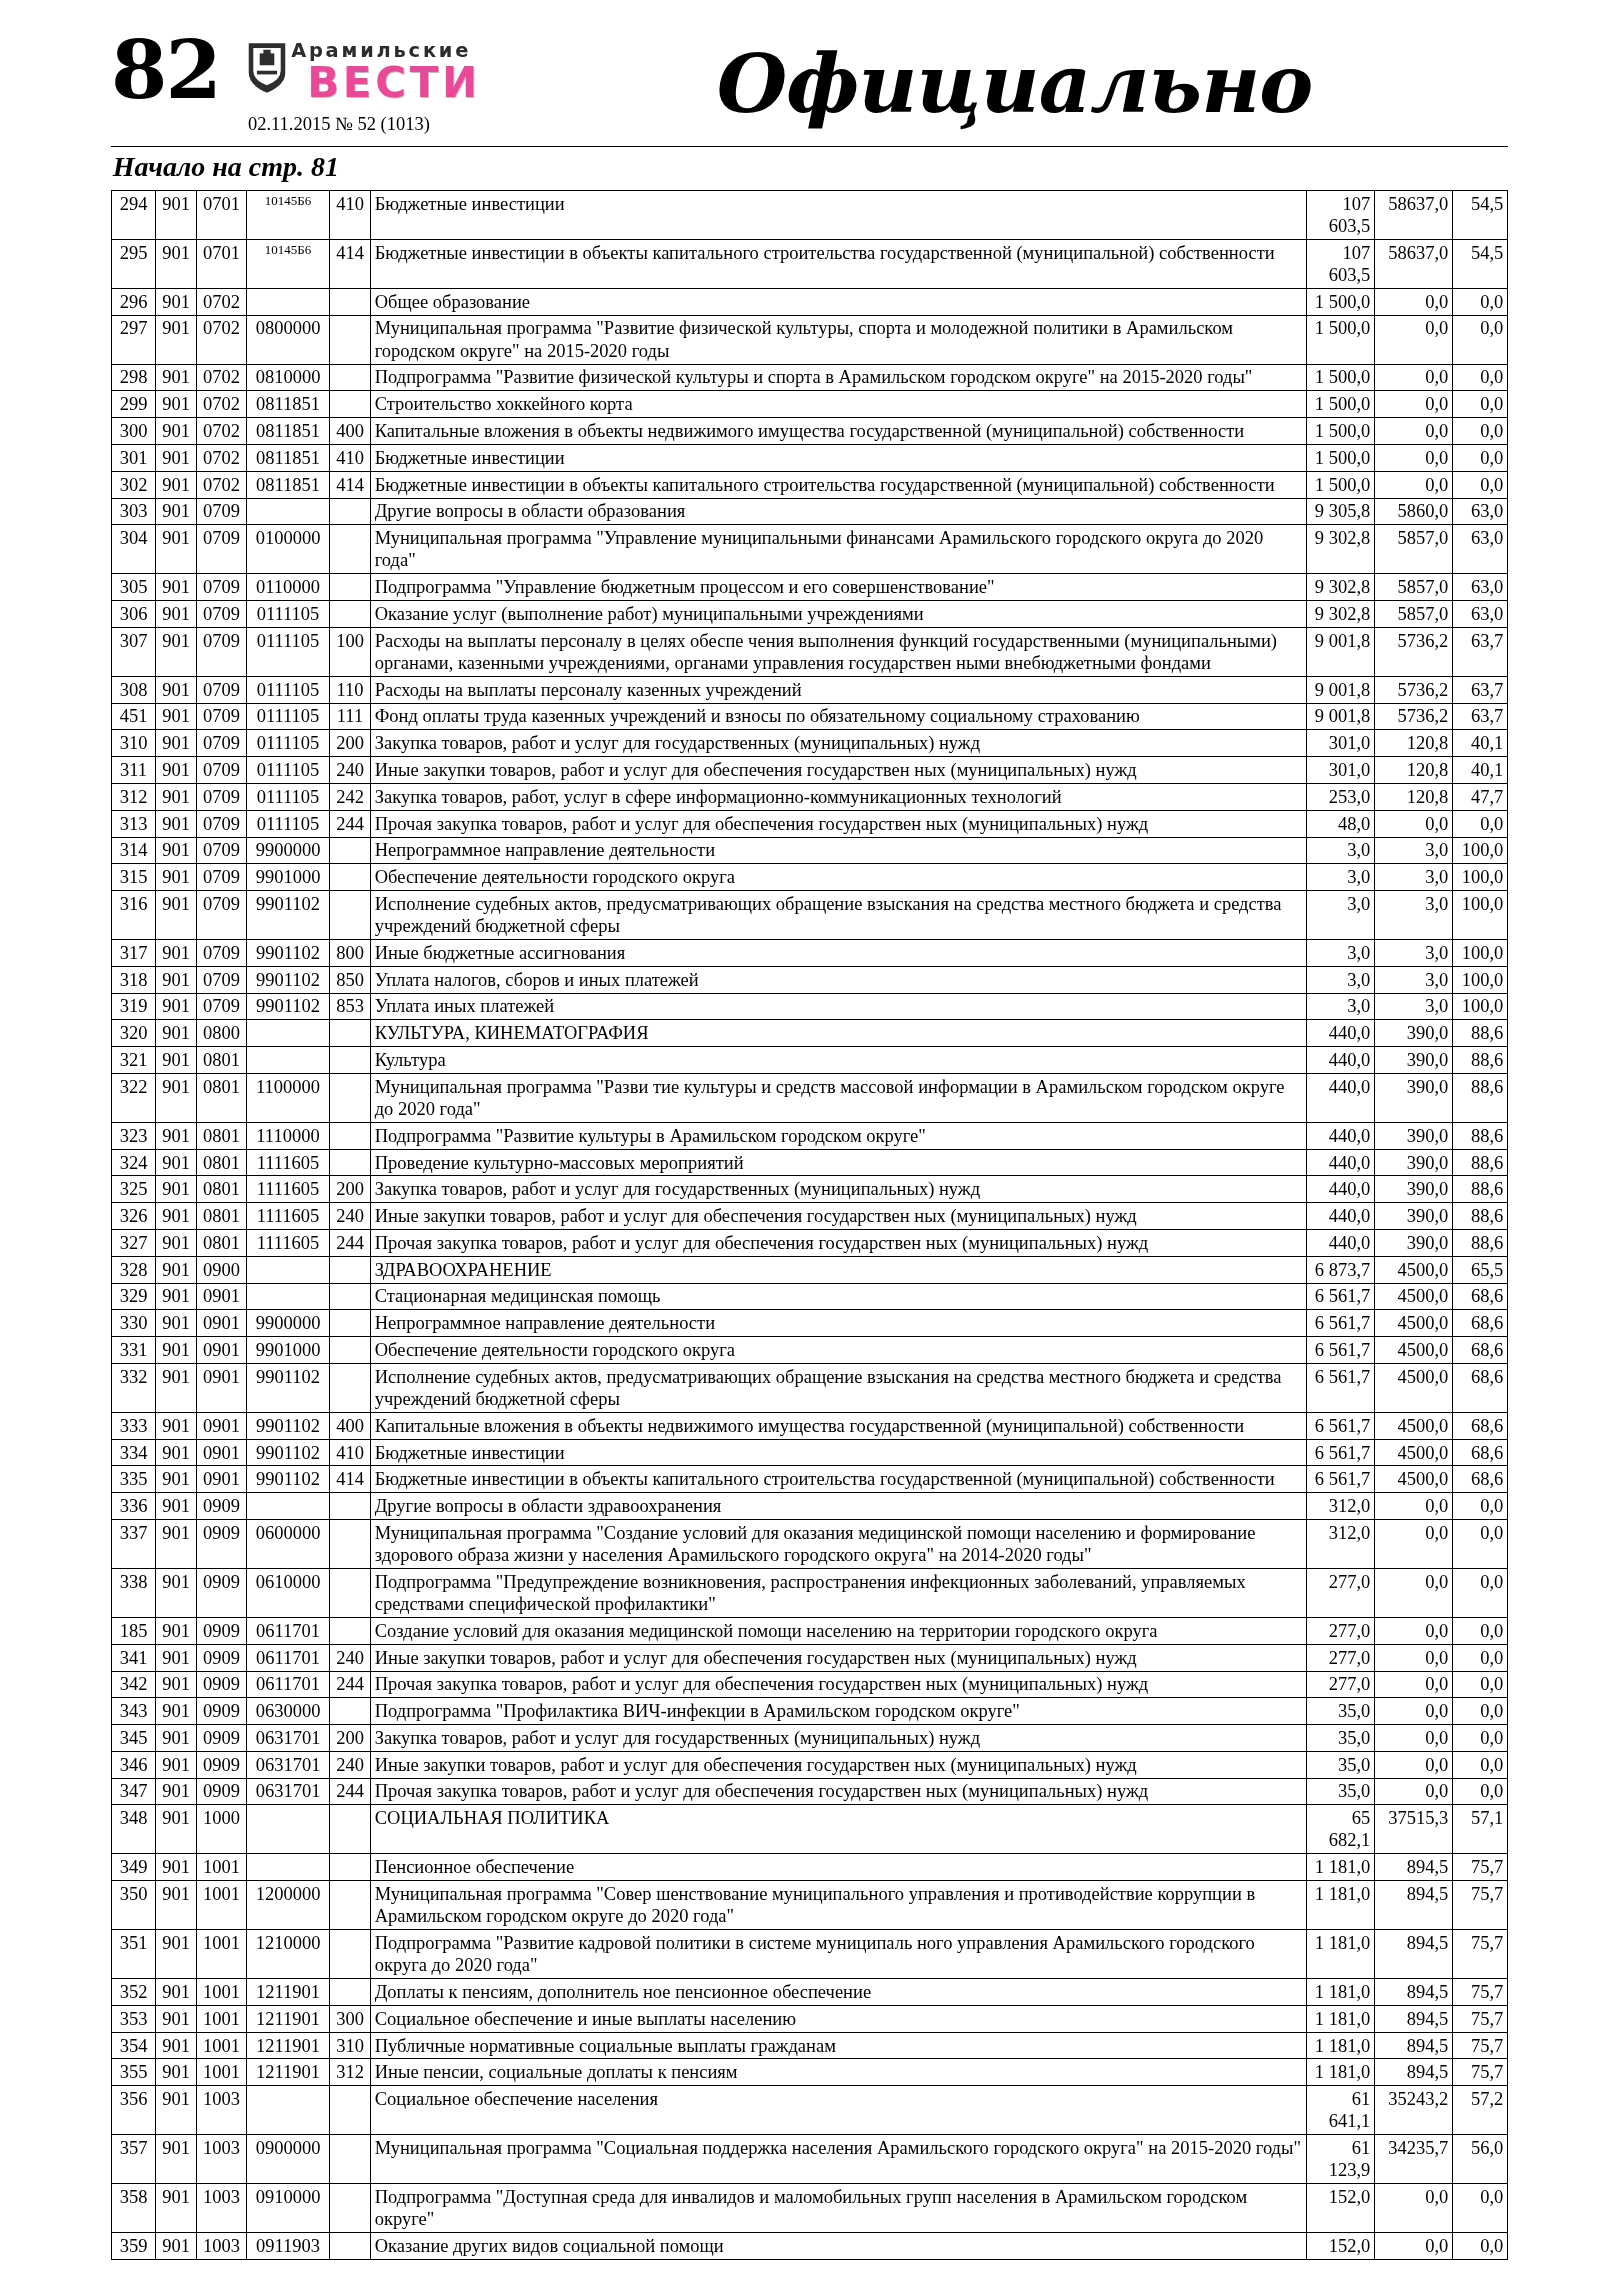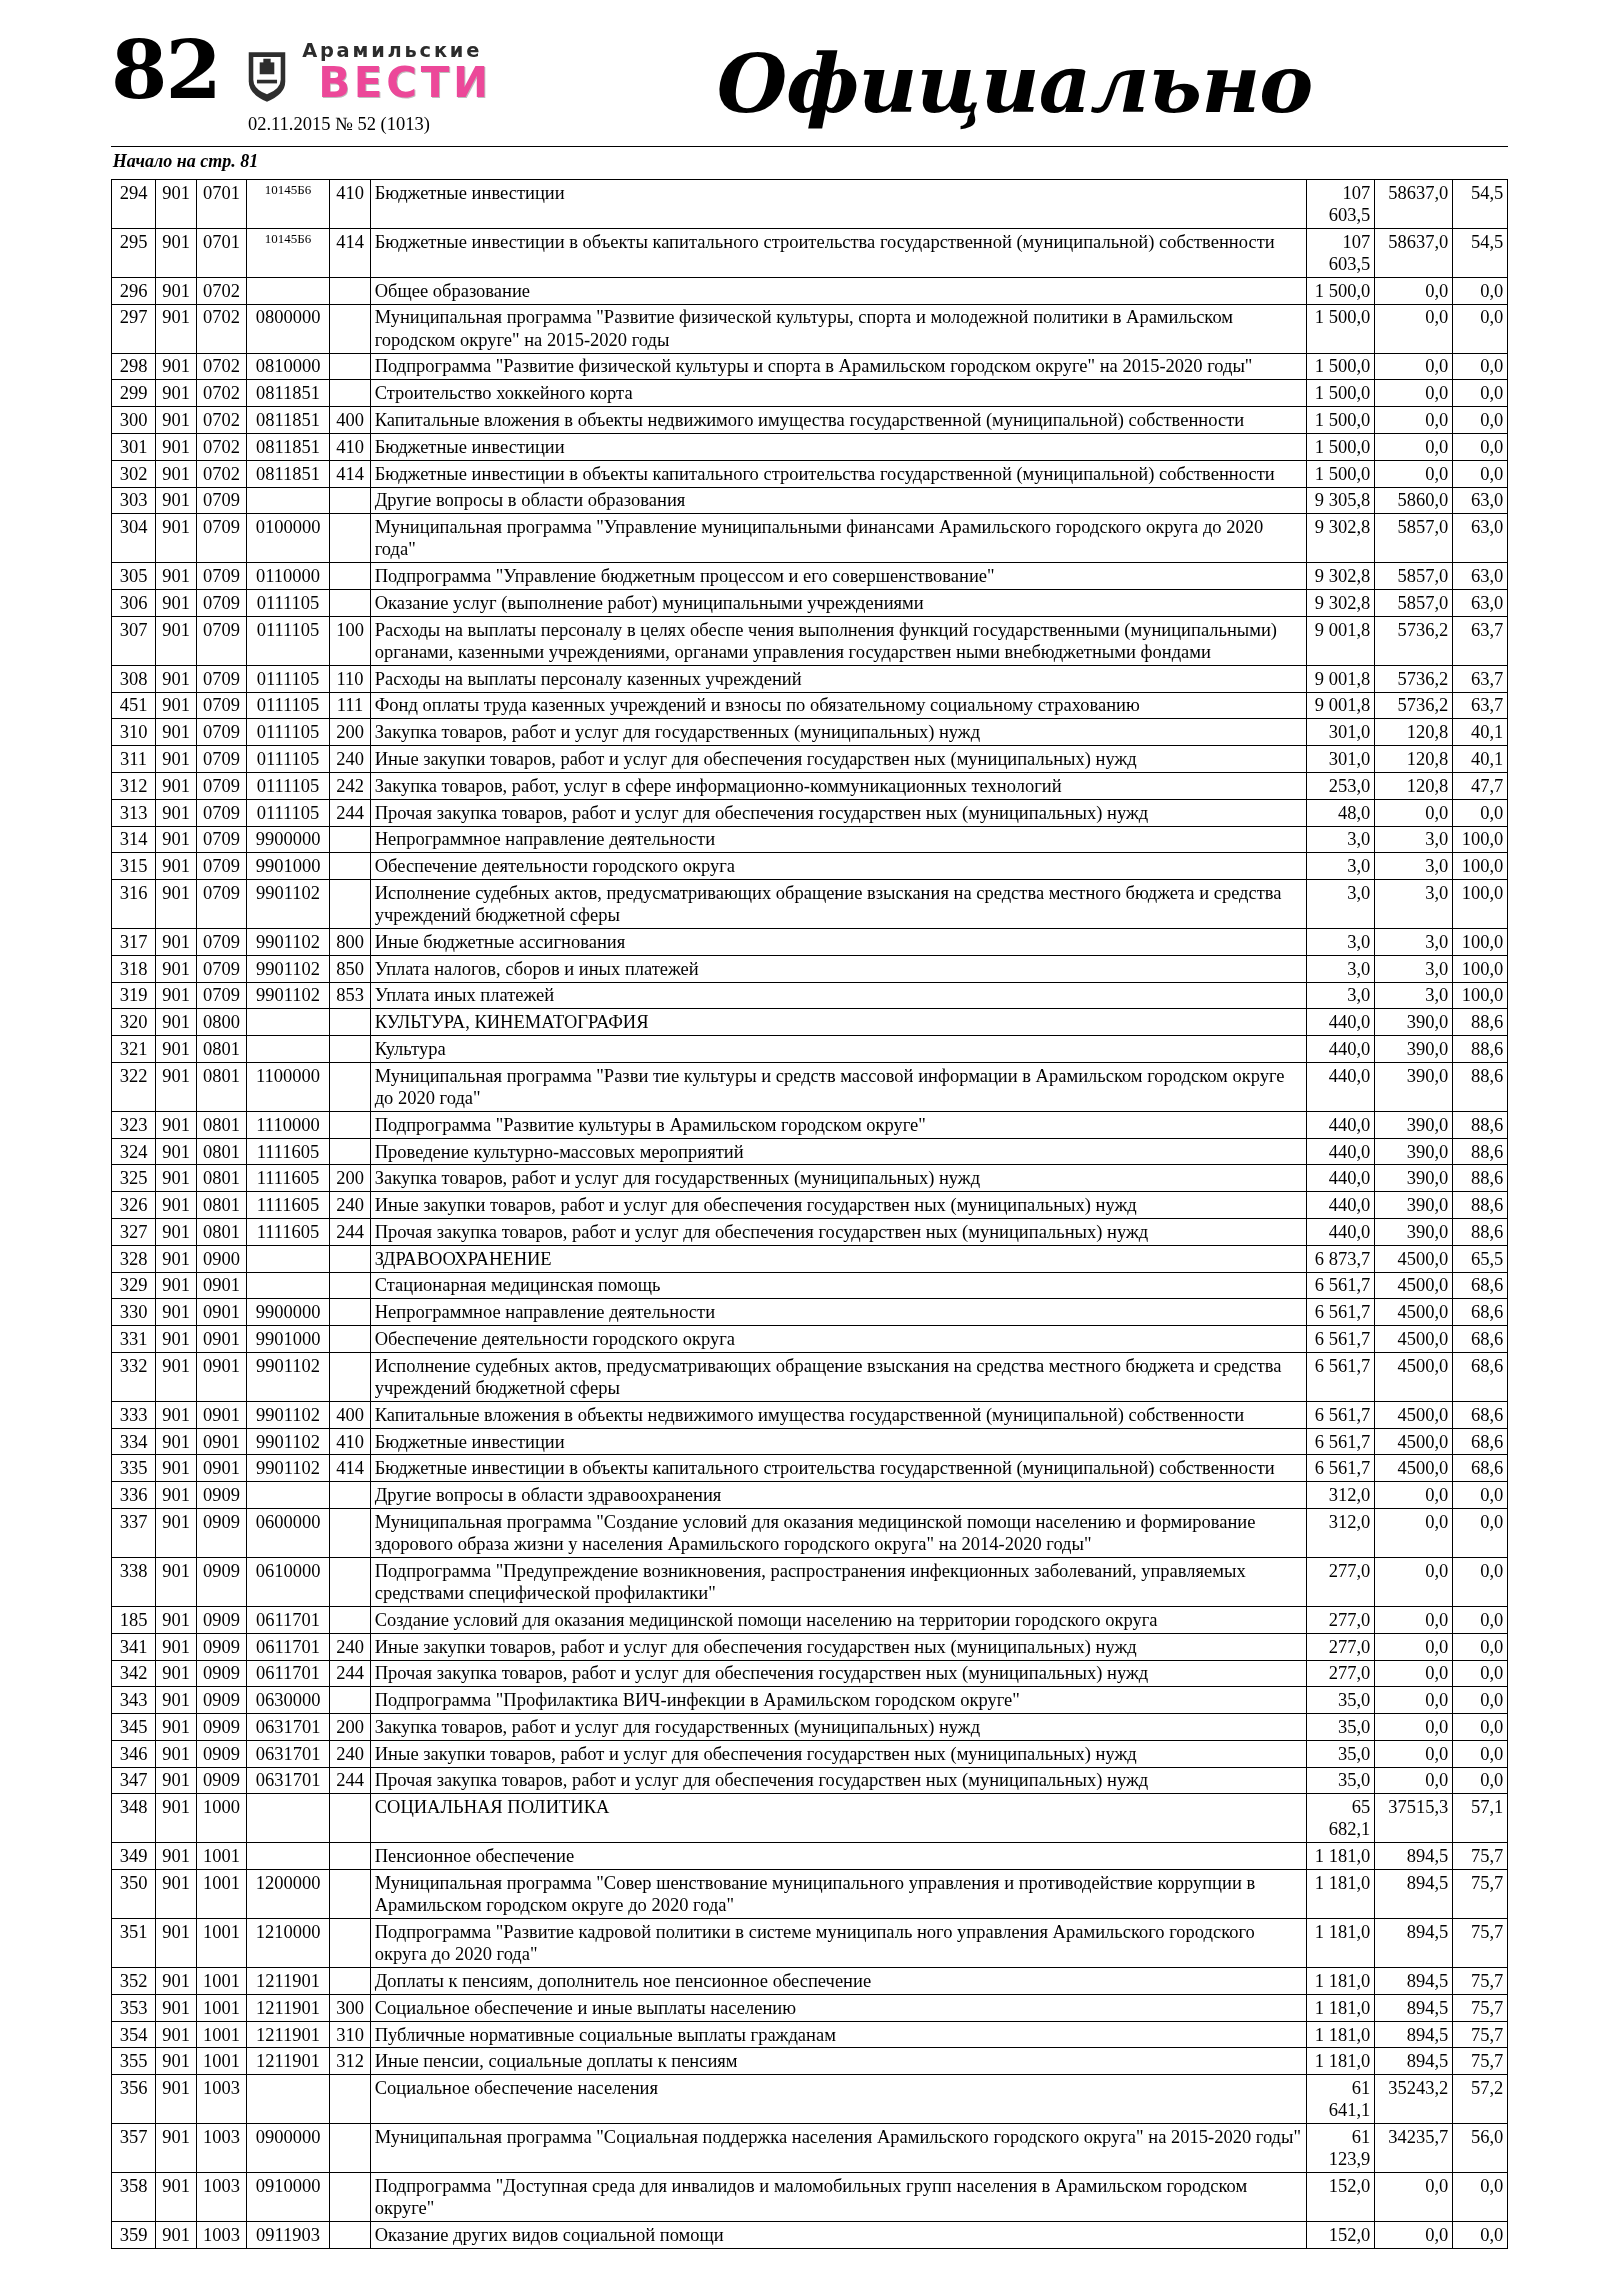--- a/index.html
+++ b/index.html
@@ -3,32 +3,32 @@
 <meta charset="utf-8">
 <style>
   * { margin:0; padding:0; box-sizing:border-box; }
   body { background:#ffffff; font-family:"Liberation Serif", serif; color:#000; }
   .page { width:1619px; min-height:2290px; background:#fff; padding:26px 111px 37px 111px; }
 
   
   .masthead { display:flex; align-items:flex-start; gap:26px; padding:5.5px 0 9.2px 0; }
   .page-number { font-family:"DejaVu Serif", serif; font-weight:bold; font-size:81px; line-height:0.95; letter-spacing:-1.8px; }
   .logo-block { display:flex; flex-direction:column; padding-top:7.4px; }
-  .logo-row { display:flex; align-items:flex-end; gap:14px; }
+  .logo-row { display:flex; align-items:flex-start; gap:3px; }
   .crest { display:inline-block; line-height:0; padding-top:1.8px; }
   .names { display:flex; flex-direction:column; }
   .name-top { font-family:"DejaVu Sans", sans-serif; font-size:19.4px; font-weight:bold; letter-spacing:2.8px; color:#2c2c2c; }
   .name-main { font-family:"DejaVu Sans", sans-serif; font-size:42px; font-weight:bold; letter-spacing:3.7px; line-height:1.0; color:#ec4899;
                text-shadow:0.9px 0.9px 0 #bdbdbd;margin-left:16px; }
   .date-line { font-family:"Liberation Serif", serif; font-size:18.5px; margin-top:10px; padding-left:1.8px; }
   .section-title { margin-left:auto; margin-right:14%; align-self:center; font-family:"DejaVu Serif", serif; font-style:italic; font-weight:bold;
                    font-size:81px; line-height:1; letter-spacing:-0.9px; }
 
   .rule { border-top:1.8px solid #000; margin:1.8px 0 3.7px 0; }
-  .continuation { font-family:"Liberation Serif", serif; font-style:italic; font-weight:bold; font-size:18px; margin:1.8px 0 7.4px 1.8px; }
+  .continuation { font-family:"Liberation Serif", serif; font-style:italic; font-weight:bold; font-size:28px; margin:1.8px 0 7.4px 1.8px; }
 
   
   table.budget { width:100%; border-collapse:collapse; table-layout:fixed; }
   table.budget td { border:0.9px solid #000; vertical-align:top; font-size:18.5px; line-height:1.2; padding:1.8px 3.7px; overflow:hidden; }
   td.num  { text-align:center; padding:1.8px 1.8px; }
   td.c1   { text-align:center; padding:1.8px 1.8px; }
   td.c2   { text-align:center; padding:1.8px 1.8px; }
   td.c3   { text-align:center; padding:1.8px 1.8px; }
   td.c3.sup { font-size:13px; line-height:1.3; }
   td.c4   { text-align:center; padding:1.8px 1.8px; }

